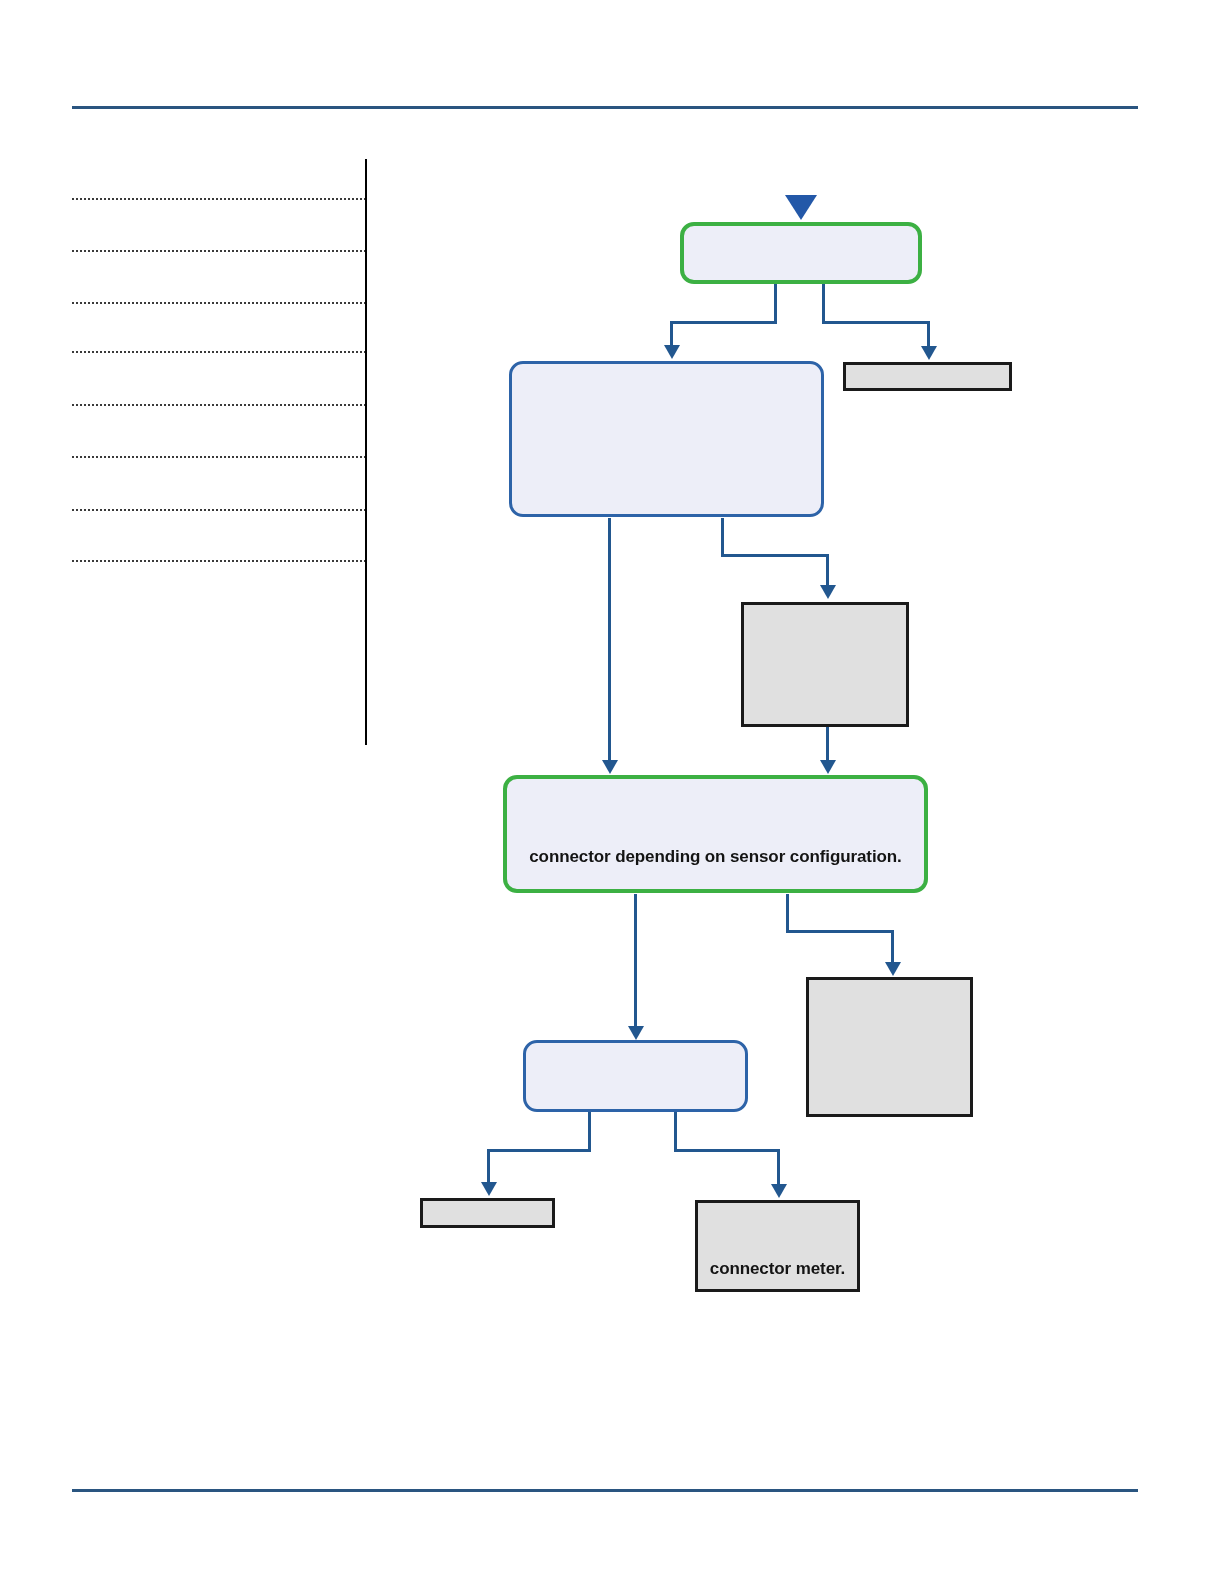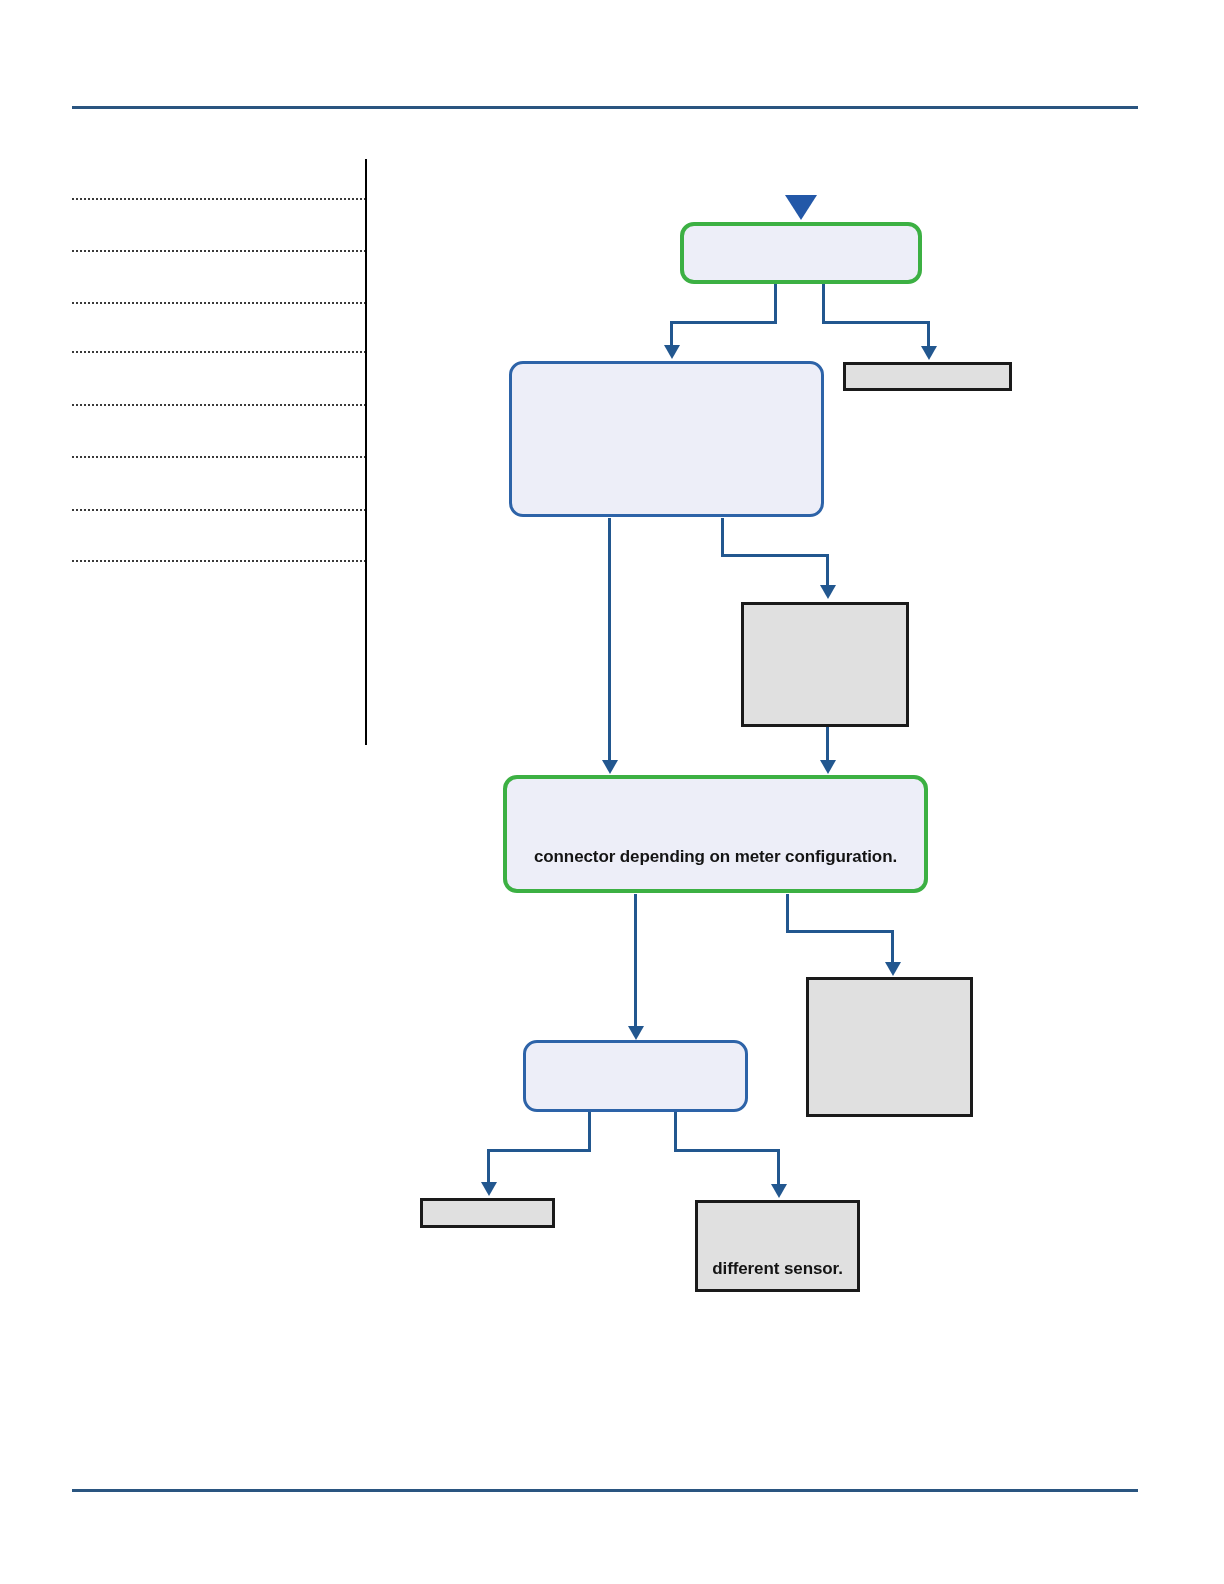--- a/index.html
+++ b/index.html
@@ -175,32 +175,32 @@
 
   <div class="node gray" style="left:843px; top:362px; width:169px; height:29px;">
     <span class="node-text"></span>
   </div>
 
   <div class="node gray" style="left:741px; top:602px; width:168px; height:125px;">
     <span class="node-text"></span>
   </div>
 
   <div class="node green" style="left:503px; top:775px; width:425px; height:118px; padding-bottom:22px;">
-    <span class="node-text">connector depending on meter configuration.</span>
+    <span class="node-text">connector depending on sensor configuration.</span>
   </div>
 
   <div class="node gray" style="left:806px; top:977px; width:167px; height:140px;">
     <span class="node-text"></span>
   </div>
 
   <div class="node blue" style="left:523px; top:1040px; width:225px; height:72px;">
     <span class="node-text"></span>
   </div>
 
   <div class="node gray" style="left:420px; top:1198px; width:135px; height:30px;">
     <span class="node-text"></span>
   </div>
 
   <div class="node gray" style="left:695px; top:1200px; width:165px; height:92px; padding-bottom:10px;">
-    <span class="node-text">different sensor.</span>
+    <span class="node-text">connector meter.</span>
   </div>
 
 </div>
 
 </body></html>

